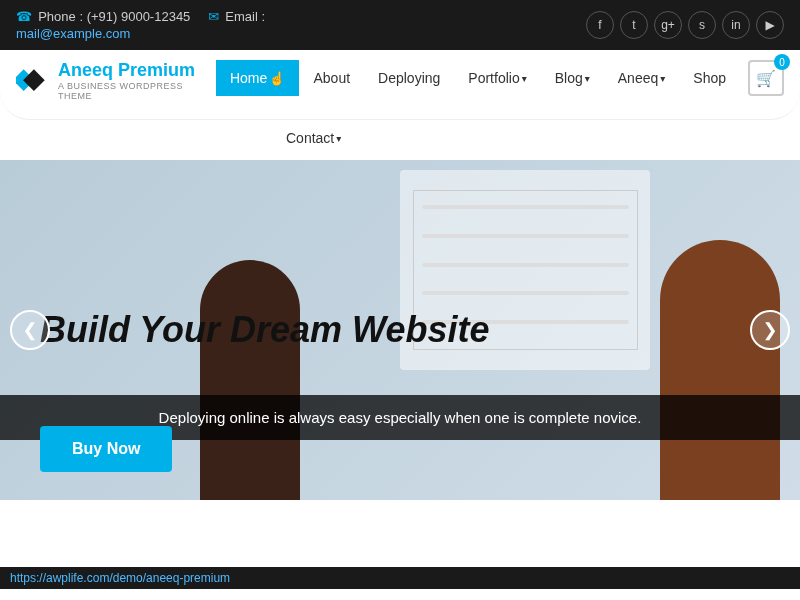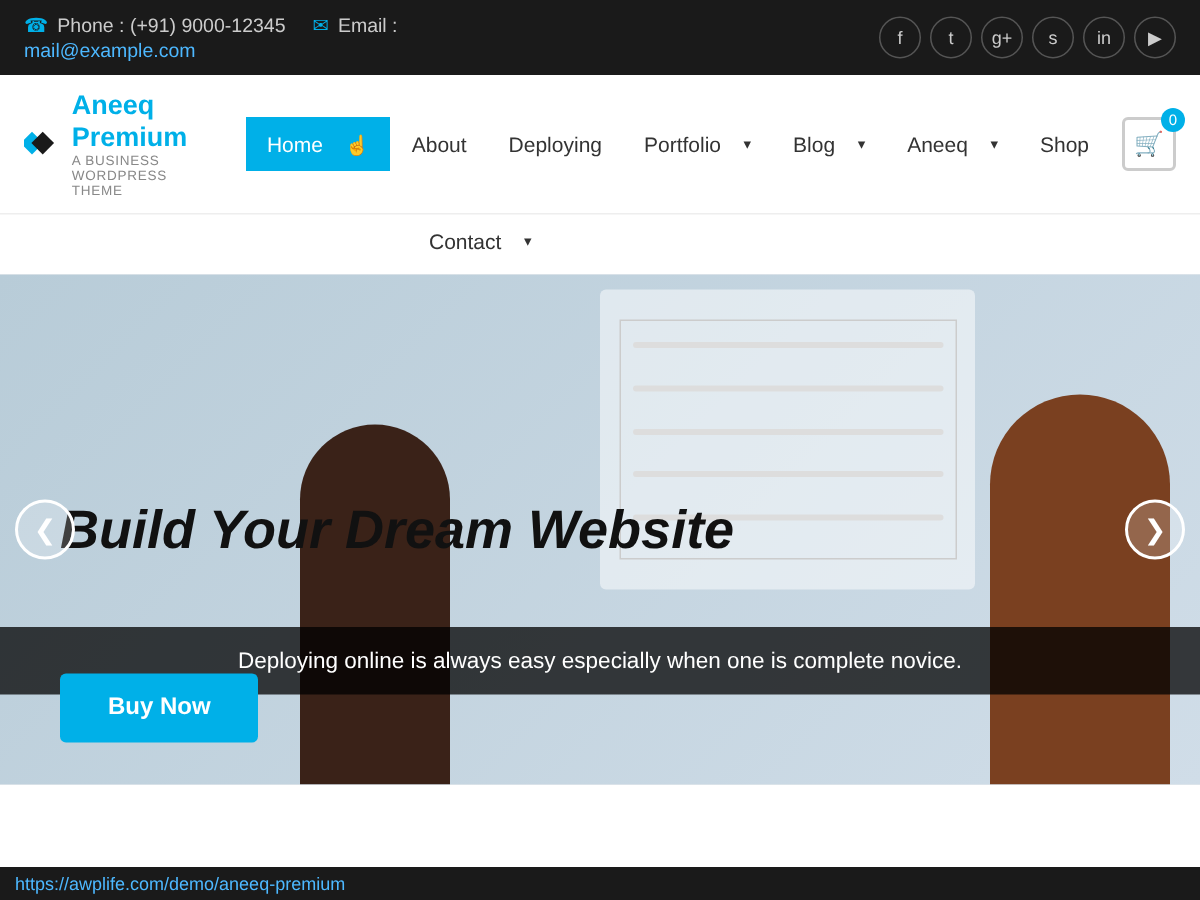--- a/index.html
+++ b/index.html
@@ -49,23 +49,24 @@
       color: #ccc;
       font-size: 12px;
       cursor: pointer;
     }
 
     
     .header {
       background: #fff;
       padding: 10px 16px;
       display: flex;
-      align-items: center;
+      align-items: flex-start;
       border-bottom: 1px solid #eee;
       min-height: 70px;
+      border-radius: 29px;
     }
     .logo {
       display: flex;
       align-items: center;
       gap: 8px;
       margin-right: 20px;
     }
     .logo-icon {
       width: 40px;
       height: 40px;
@@ -94,21 +95,21 @@
       gap: 0;
     }
     .nav-item {
       padding: 10px 14px;
       font-size: 14px;
       color: #333;
       cursor: pointer;
       white-space: nowrap;
       display: flex;
       align-items: center;
-      gap: 15px;
+      gap: 2px;
       position: relative;
     }
     .nav-item.active {
       background: #00b0e8;
       color: #fff;
     }
     .nav-item .chevron {
       font-size: 10px;
     }
     .cart-wrapper {
@@ -221,21 +222,21 @@
       z-index: 4;
     }
 
     
     .status-bar {
       background: #1a1a1a;
       color: #4db8ff;
       font-size: 12px;
       padding: 4px 10px;
       position: absolute;
-      bottom: 0;
+      bottom: 11px;
       left: 0;
       right: 0;
     }
 
     
     .page-wrapper {
       width: 800px;
       height: 600px;
       position: relative;
       overflow: hidden;

